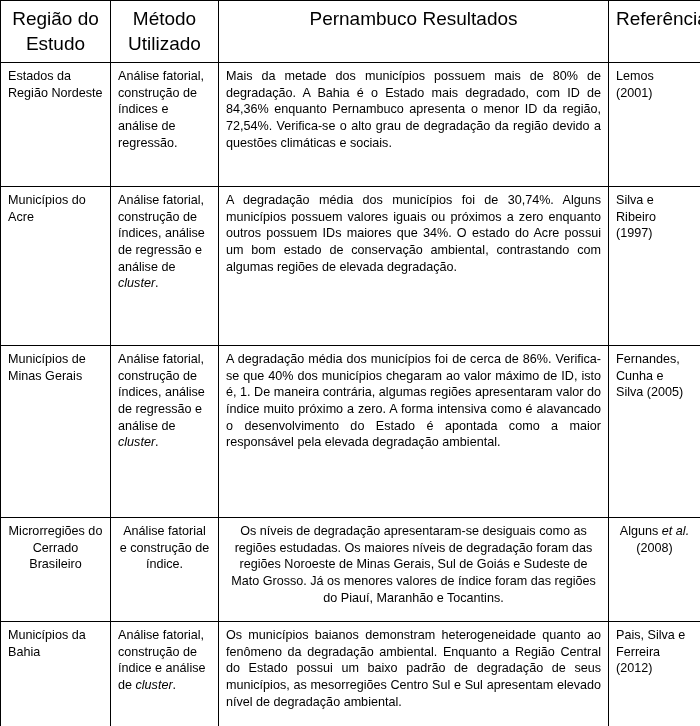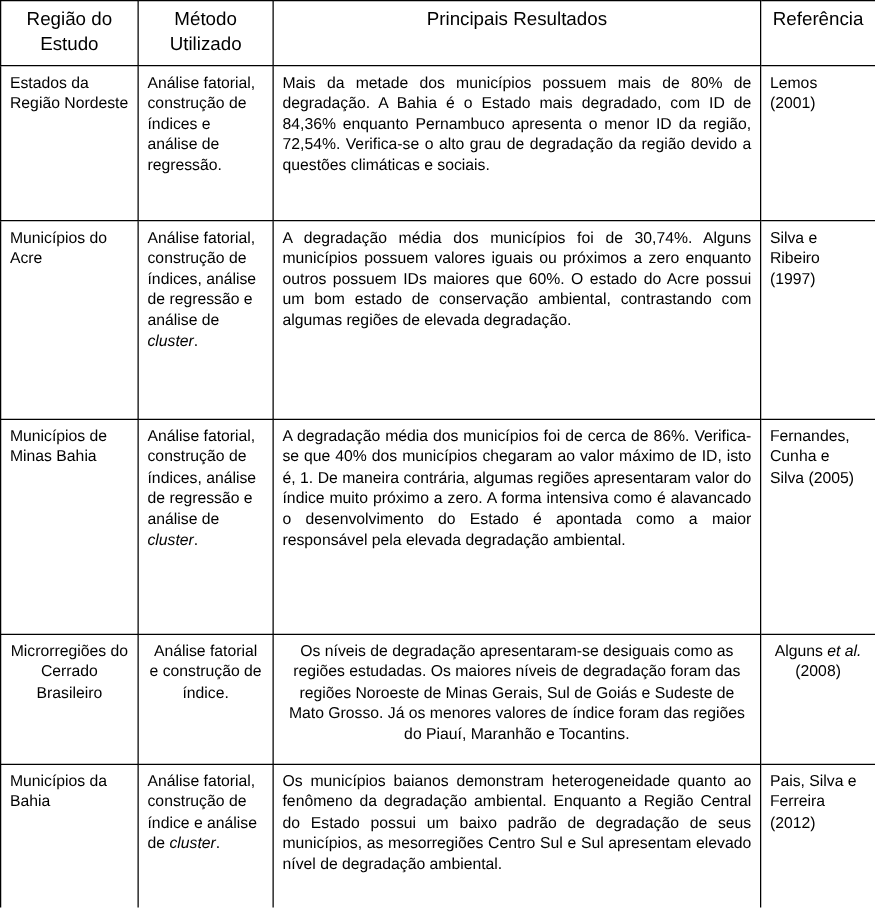--- a/index.html
+++ b/index.html
@@ -44,21 +44,21 @@
   table.results-table tr td:first-child { border-left: 1.4px solid #000; }
   table.results-table tr th:last-child,
   table.results-table tr td:last-child { border-right: 1.4px solid #000; }
   table.results-table tr:last-child td { border-bottom: 1.4px solid #000; }
 
   thead th {
     font-weight: bold;
     text-align: center;
     padding-top: 6px;
     padding-bottom: 7px;
-    font-size: 15px;
+    font-size: 19px;
     line-height: 1.35;
   }
   thead th.h-region { height: 30px; }
 
   td.col-region,
   td.col-method,
   td.col-ref {
     text-align: left;
   }
   td.col-results {
@@ -88,42 +88,42 @@
     <colgroup>
       <col class="c1">
         <col class="c2">
         <col class="c3">
         <col class="c4">
     </colgroup>
     <thead>
       <tr>
         <th class="h-region">Região do Estudo</th>
         <th>Método Utilizado</th>
-        <th>Principais Resultados</th>
+        <th>Pernambuco Resultados</th>
         <th>Referência</th>
       </tr>
     </thead>
     <tbody>
 
       <tr class="row-1">
         <td class="col-region">Estados da Região Nordeste</td>
         <td class="col-method"><span>Análise fatorial, construção de índices e análise de regressão.</span><span class="ital"></span><span></span></td>
         <td class="col-results">Mais da metade dos municípios possuem mais de 80% de degradação. A Bahia é o Estado mais degradado, com ID de 84,36% enquanto Pernambuco apresenta o menor ID da região, 72,54%. Verifica-se o alto grau de degradação da região devido a questões climáticas e sociais.</td>
         <td class="col-ref"><span>Lemos (2001)</span><span class="ital"></span><span></span></td>
       </tr>
 
       <tr class="row-2">
         <td class="col-region">Municípios do Acre</td>
         <td class="col-method"><span>Análise fatorial, construção de índices, análise de regressão e análise de </span><span class="ital">cluster</span><span>.</span></td>
-        <td class="col-results">A degradação média dos municípios foi de 30,74%. Alguns municípios possuem valores iguais ou próximos a zero enquanto outros possuem IDs maiores que 60%. O estado do Acre possui um bom estado de conservação ambiental, contrastando com algumas regiões de elevada degradação.</td>
+        <td class="col-results">A degradação média dos municípios foi de 30,74%. Alguns municípios possuem valores iguais ou próximos a zero enquanto outros possuem IDs maiores que 34%. O estado do Acre possui um bom estado de conservação ambiental, contrastando com algumas regiões de elevada degradação.</td>
         <td class="col-ref"><span>Silva e Ribeiro (1997)</span><span class="ital"></span><span></span></td>
       </tr>
 
       <tr class="row-3">
-        <td class="col-region">Municípios de Minas Bahia</td>
+        <td class="col-region">Municípios de Minas Gerais</td>
         <td class="col-method"><span>Análise fatorial, construção de índices, análise de regressão e análise de </span><span class="ital">cluster</span><span>.</span></td>
         <td class="col-results">A degradação média dos municípios foi de cerca de 86%. Verifica-se que 40% dos municípios chegaram ao valor máximo de ID, isto é, 1. De maneira contrária, algumas regiões apresentaram valor do índice muito próximo a zero. A forma intensiva como é alavancado o desenvolvimento do Estado é apontada como a maior responsável pela elevada degradação ambiental.</td>
         <td class="col-ref"><span>Fernandes, Cunha e Silva (2005)</span><span class="ital"></span><span></span></td>
       </tr>
 
       <tr class="row-4">
         <td class="col-region">Microrregiões do Cerrado Brasileiro</td>
         <td class="col-method"><span>Análise fatorial e construção de índice.</span><span class="ital"></span><span></span></td>
         <td class="col-results">Os níveis de degradação apresentaram-se desiguais como as regiões estudadas. Os maiores níveis de degradação foram das regiões Noroeste de Minas Gerais, Sul de Goiás e Sudeste de Mato Grosso. Já os menores valores de índice foram das regiões do Piauí, Maranhão e Tocantins.</td>
         <td class="col-ref"><span>Alguns </span><span class="ital">et al.</span><span> (2008)</span></td>

